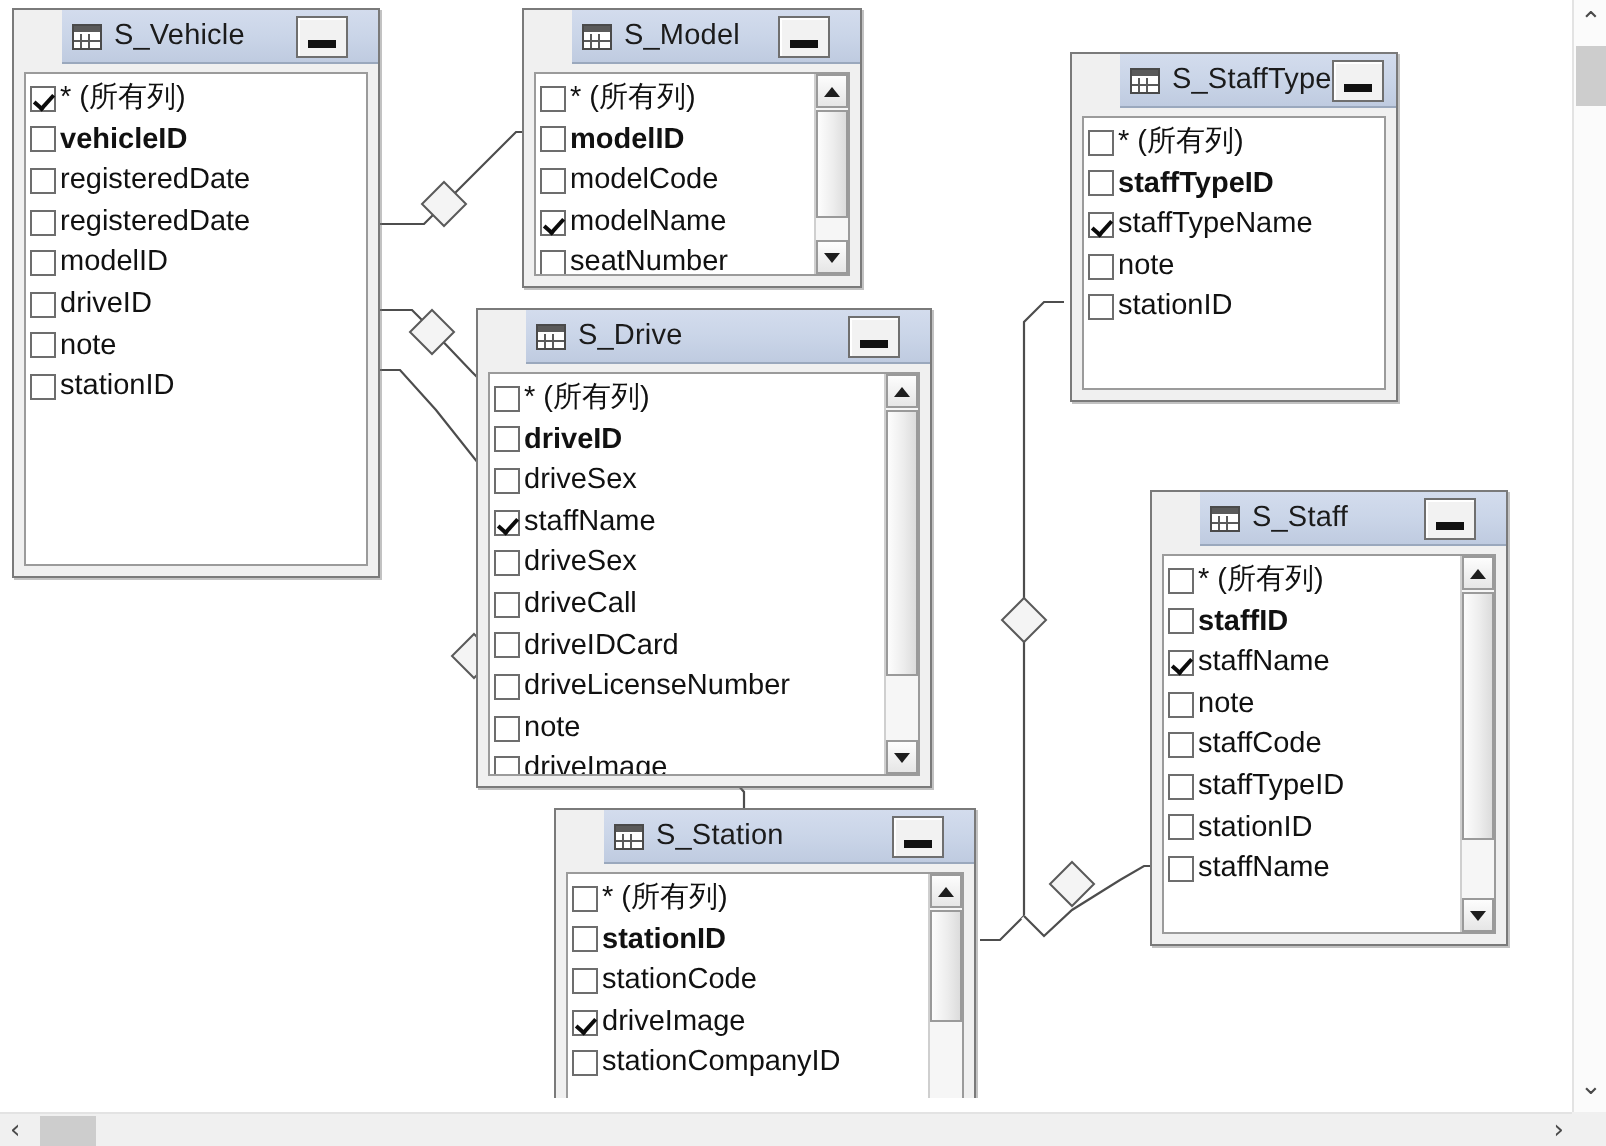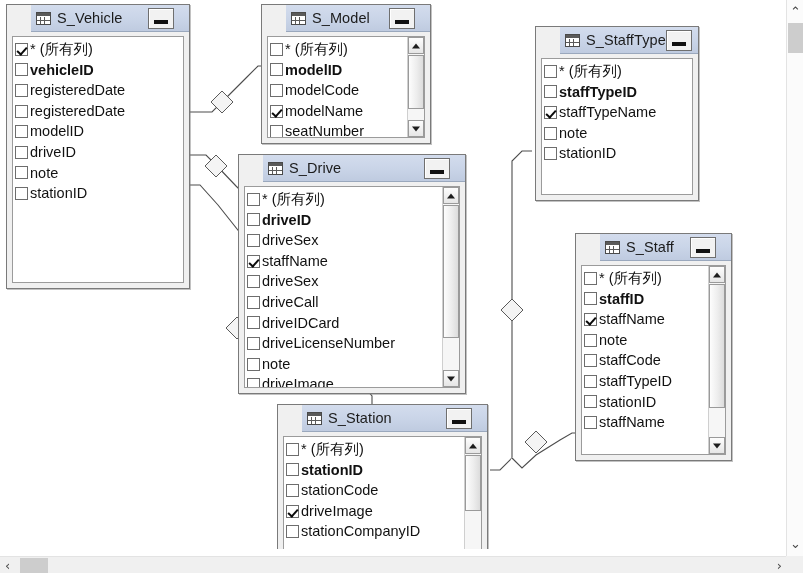--- a/index.html
+++ b/index.html
@@ -323,21 +323,21 @@
             <div class="sbbtn up">
               <span class="tri"></span>
             </div>
             <div class="sbthumb" style="top: 18px; height: 133px;"></div>
             <div class="sbbtn dn">
               <span class="tri"></span>
             </div>
           </div>
         </div>
       </div>
-      <div class="tw" style="left: 575px; top: 233px; width: 157px; height: 228px;">
+      <div class="tw" style="left: 575px; top: 245px; width: 179px; height: 228px;">
         <div class="tw-title">
           <span class="grid-ico"></span>
           <span class="tw-name">S_Staff</span>
           <div class="minbtn"></div>
         </div>
         <div class="tw-body">
           <div class="collist sb">
             <div class="row">
               <span class="cb"></span>
               <span class="rowtxt">* (所有列)</span>

